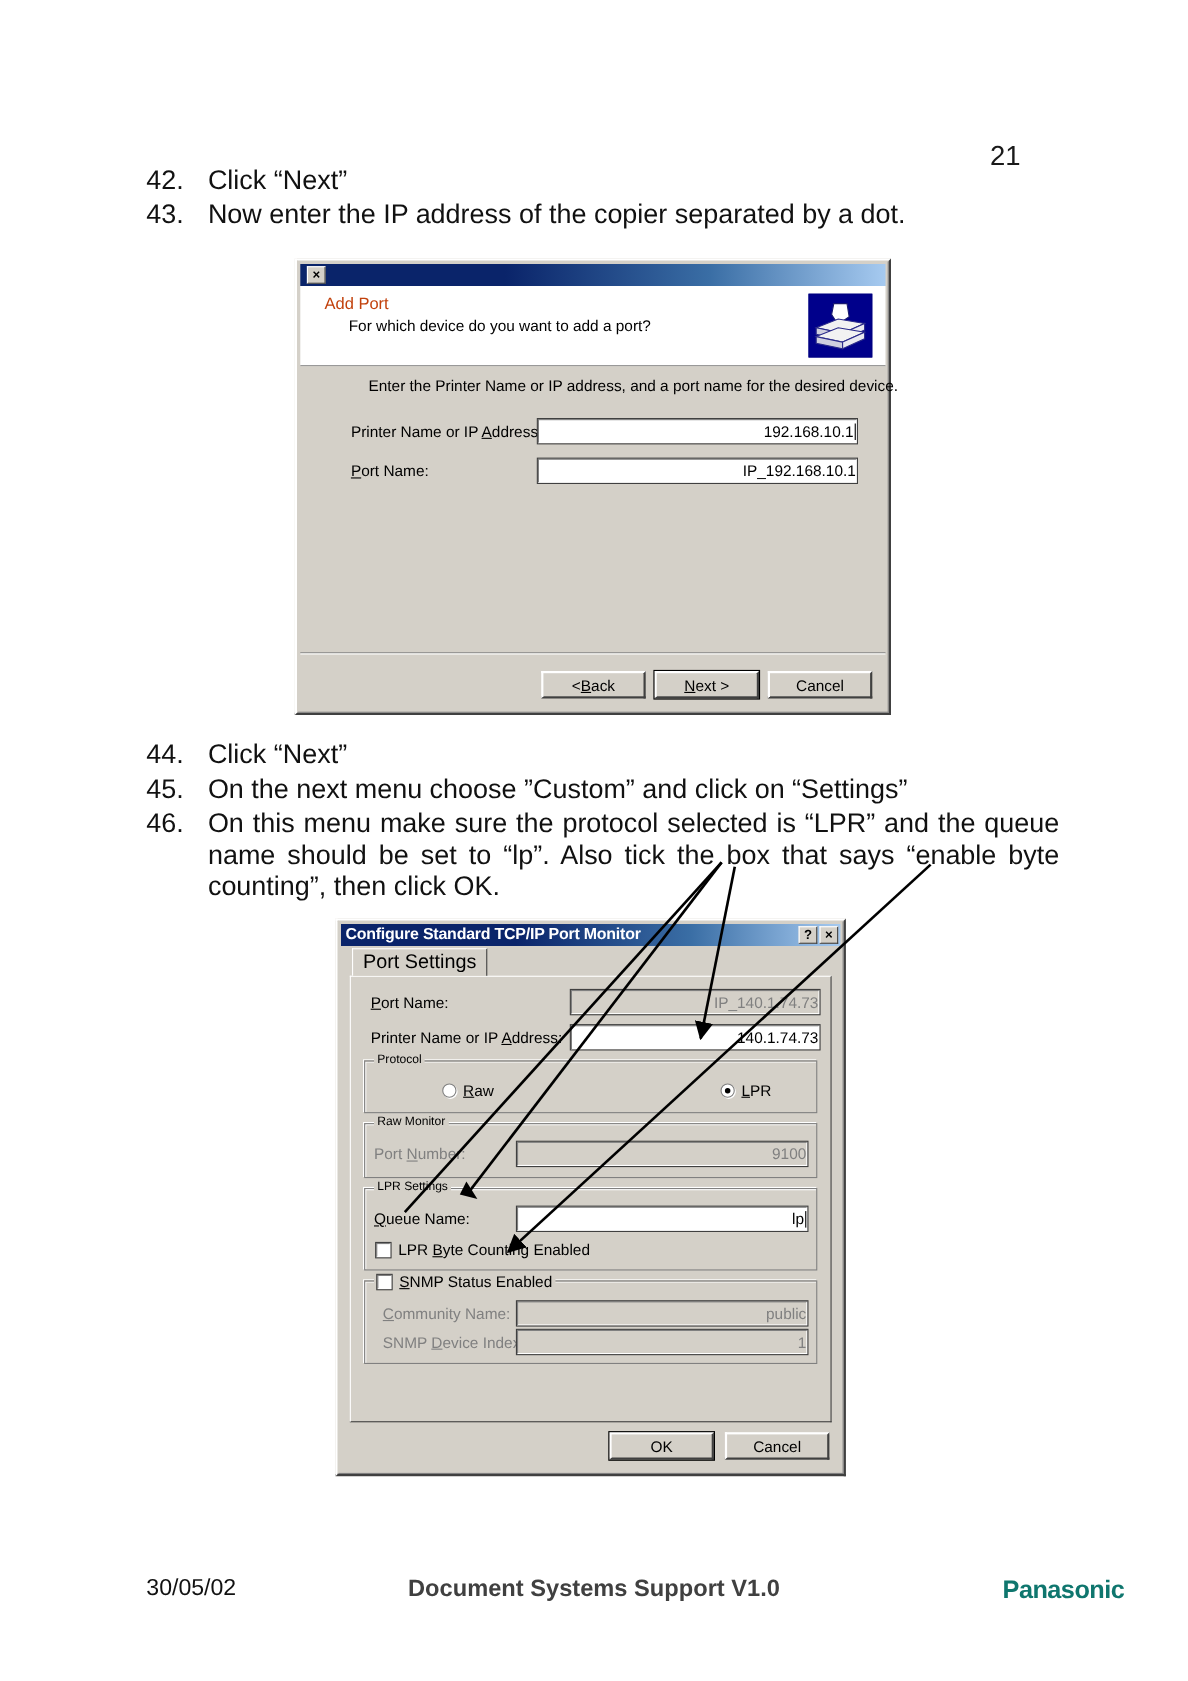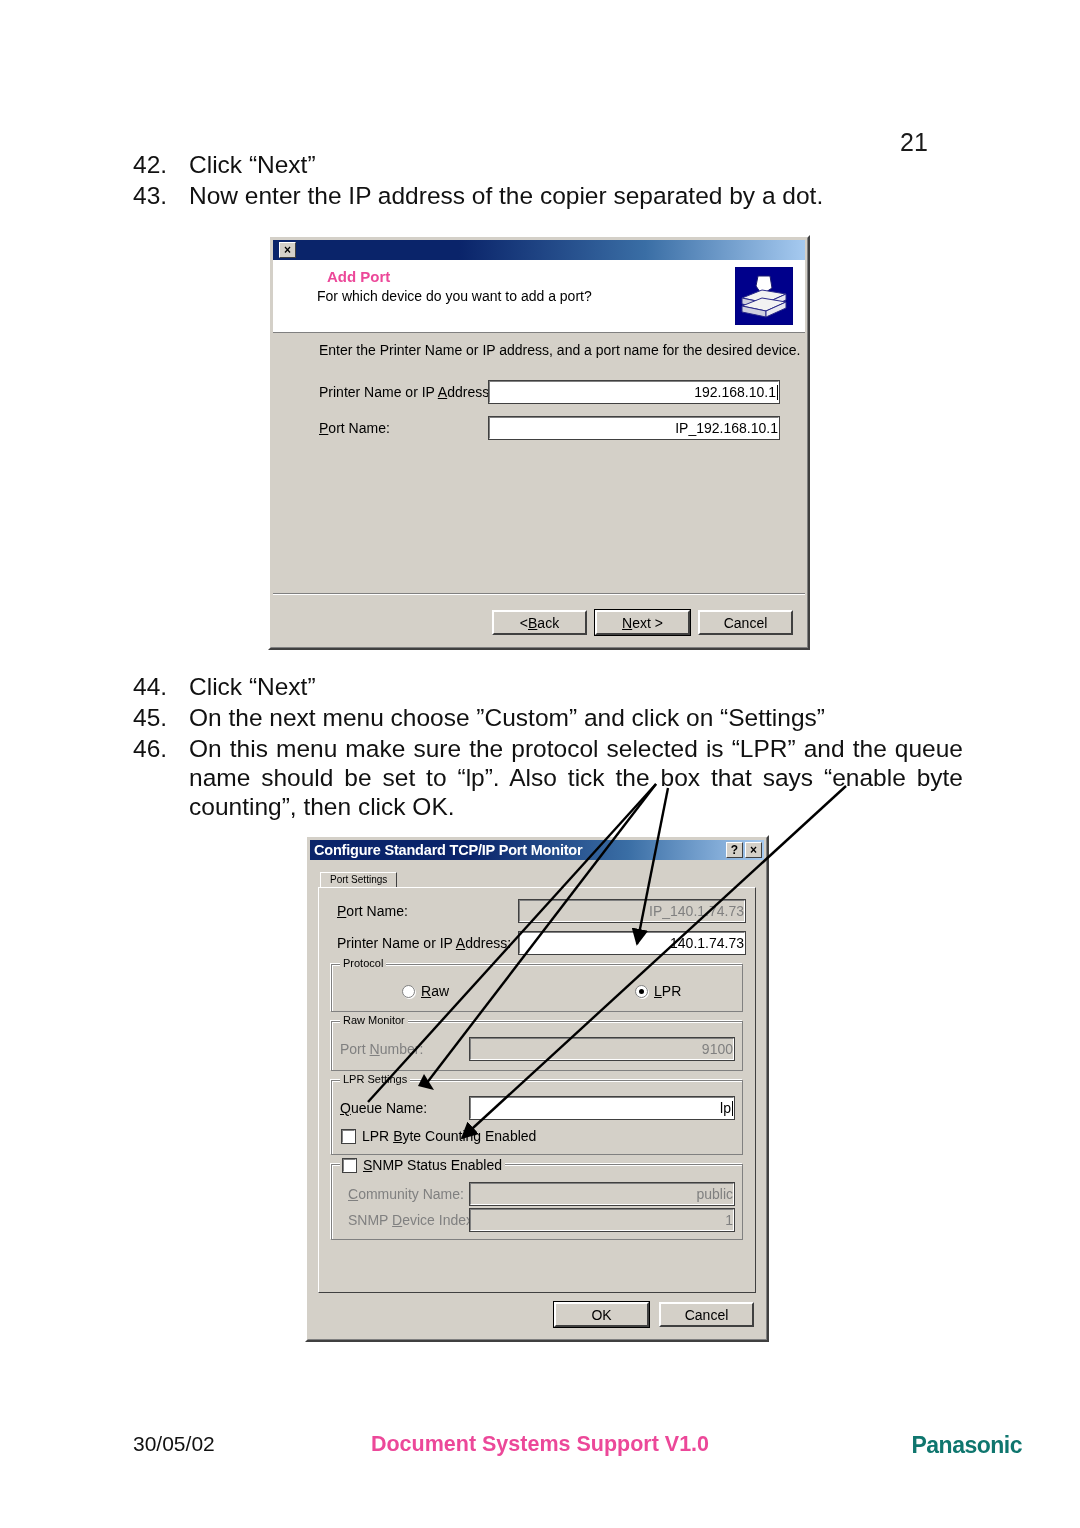--- a/index.html
+++ b/index.html
@@ -120,23 +120,22 @@
   #dlg1-header {
     background: #ffffff;
     height: 73px;
     position: relative;
     box-sizing: border-box;
     border-bottom: 1px solid #808080;
     padding: 8px 0 0 22px;
   }
   #dlg1-header .h-title {
     font-size: 15px;
-    font-weight: bold;
-    color: #ec4899;
-    margin-left: 32px;
+    font-weight: normal;
+    color: #c2410c;
   }
   #dlg1-header .h-sub {
     font-size: 14px;
     color: #000;
     margin-top: 3px;
     margin-left: 22px;
   }
   #printer-icon-box {
     position: absolute;
     right: 12px;
@@ -151,21 +150,21 @@
     background: #d4d0c8;
     position: absolute;
     left: 2px; right: 2px;
     top: 95px;
     bottom: 2px;
   }
   #dlg1-instruction {
     font-size: 14px;
     color: #000;
     position: absolute;
-    left: 46px;
+    left: 62px;
     top: 9px;
     white-space: nowrap;
   }
   .field-row {
     position: absolute;
     left: 46px;
     display: flex;
     align-items: center;
     width: 460px;
   }
@@ -263,21 +262,21 @@
     align-items: flex-end;
     margin-left: 2px;
   }
   .tab {
     background: #d4d0c8;
     box-sizing: border-box;
     border-top: 1px solid #ffffff;
     border-left: 1px solid #ffffff;
     border-right: 1px solid #404040;
     padding: 1px 9px 2px 9px;
-    font-size: 10px;
+    font-size: 18px;
     color: #000;
     position: relative;
     z-index: 2;
   }
   .tab-panel {
     background: #d4d0c8;
     box-sizing: border-box;
     border-top: 1px solid #ffffff;
     border-left: 1px solid #ffffff;
     border-right: 1px solid #404040;
@@ -314,20 +313,21 @@
     left: 8px;
     background: #d4d0c8;
     font-size: 11px;
     padding: 0 3px;
     white-space: nowrap;
   }
   .radio-row {
     display: flex;
     align-items: center;
     padding: 2px 0 4px 0;
+    gap: 20px;
   }
   .radio-item {
     display: flex;
     align-items: center;
     font-size: 14px;
   }
   .radio {
     width: 13px;
     height: 13px;
     border-radius: 50%;
@@ -412,21 +412,21 @@
     font-size: 21px;
     color: #111;
   }
   #footer-center {
     position: absolute;
     left: 0;
     width: 1080px;
     text-align: center;
     font-size: 21.5px;
     font-weight: bold;
-    color: #ec4899;
+    color: #404040;
   }
   #footer-brand {
     position: absolute;
     right: 58px;
     font-size: 23px;
     font-weight: bold;
     color: #0f766e;
     letter-spacing: -0.5px;
   }
 </style>

